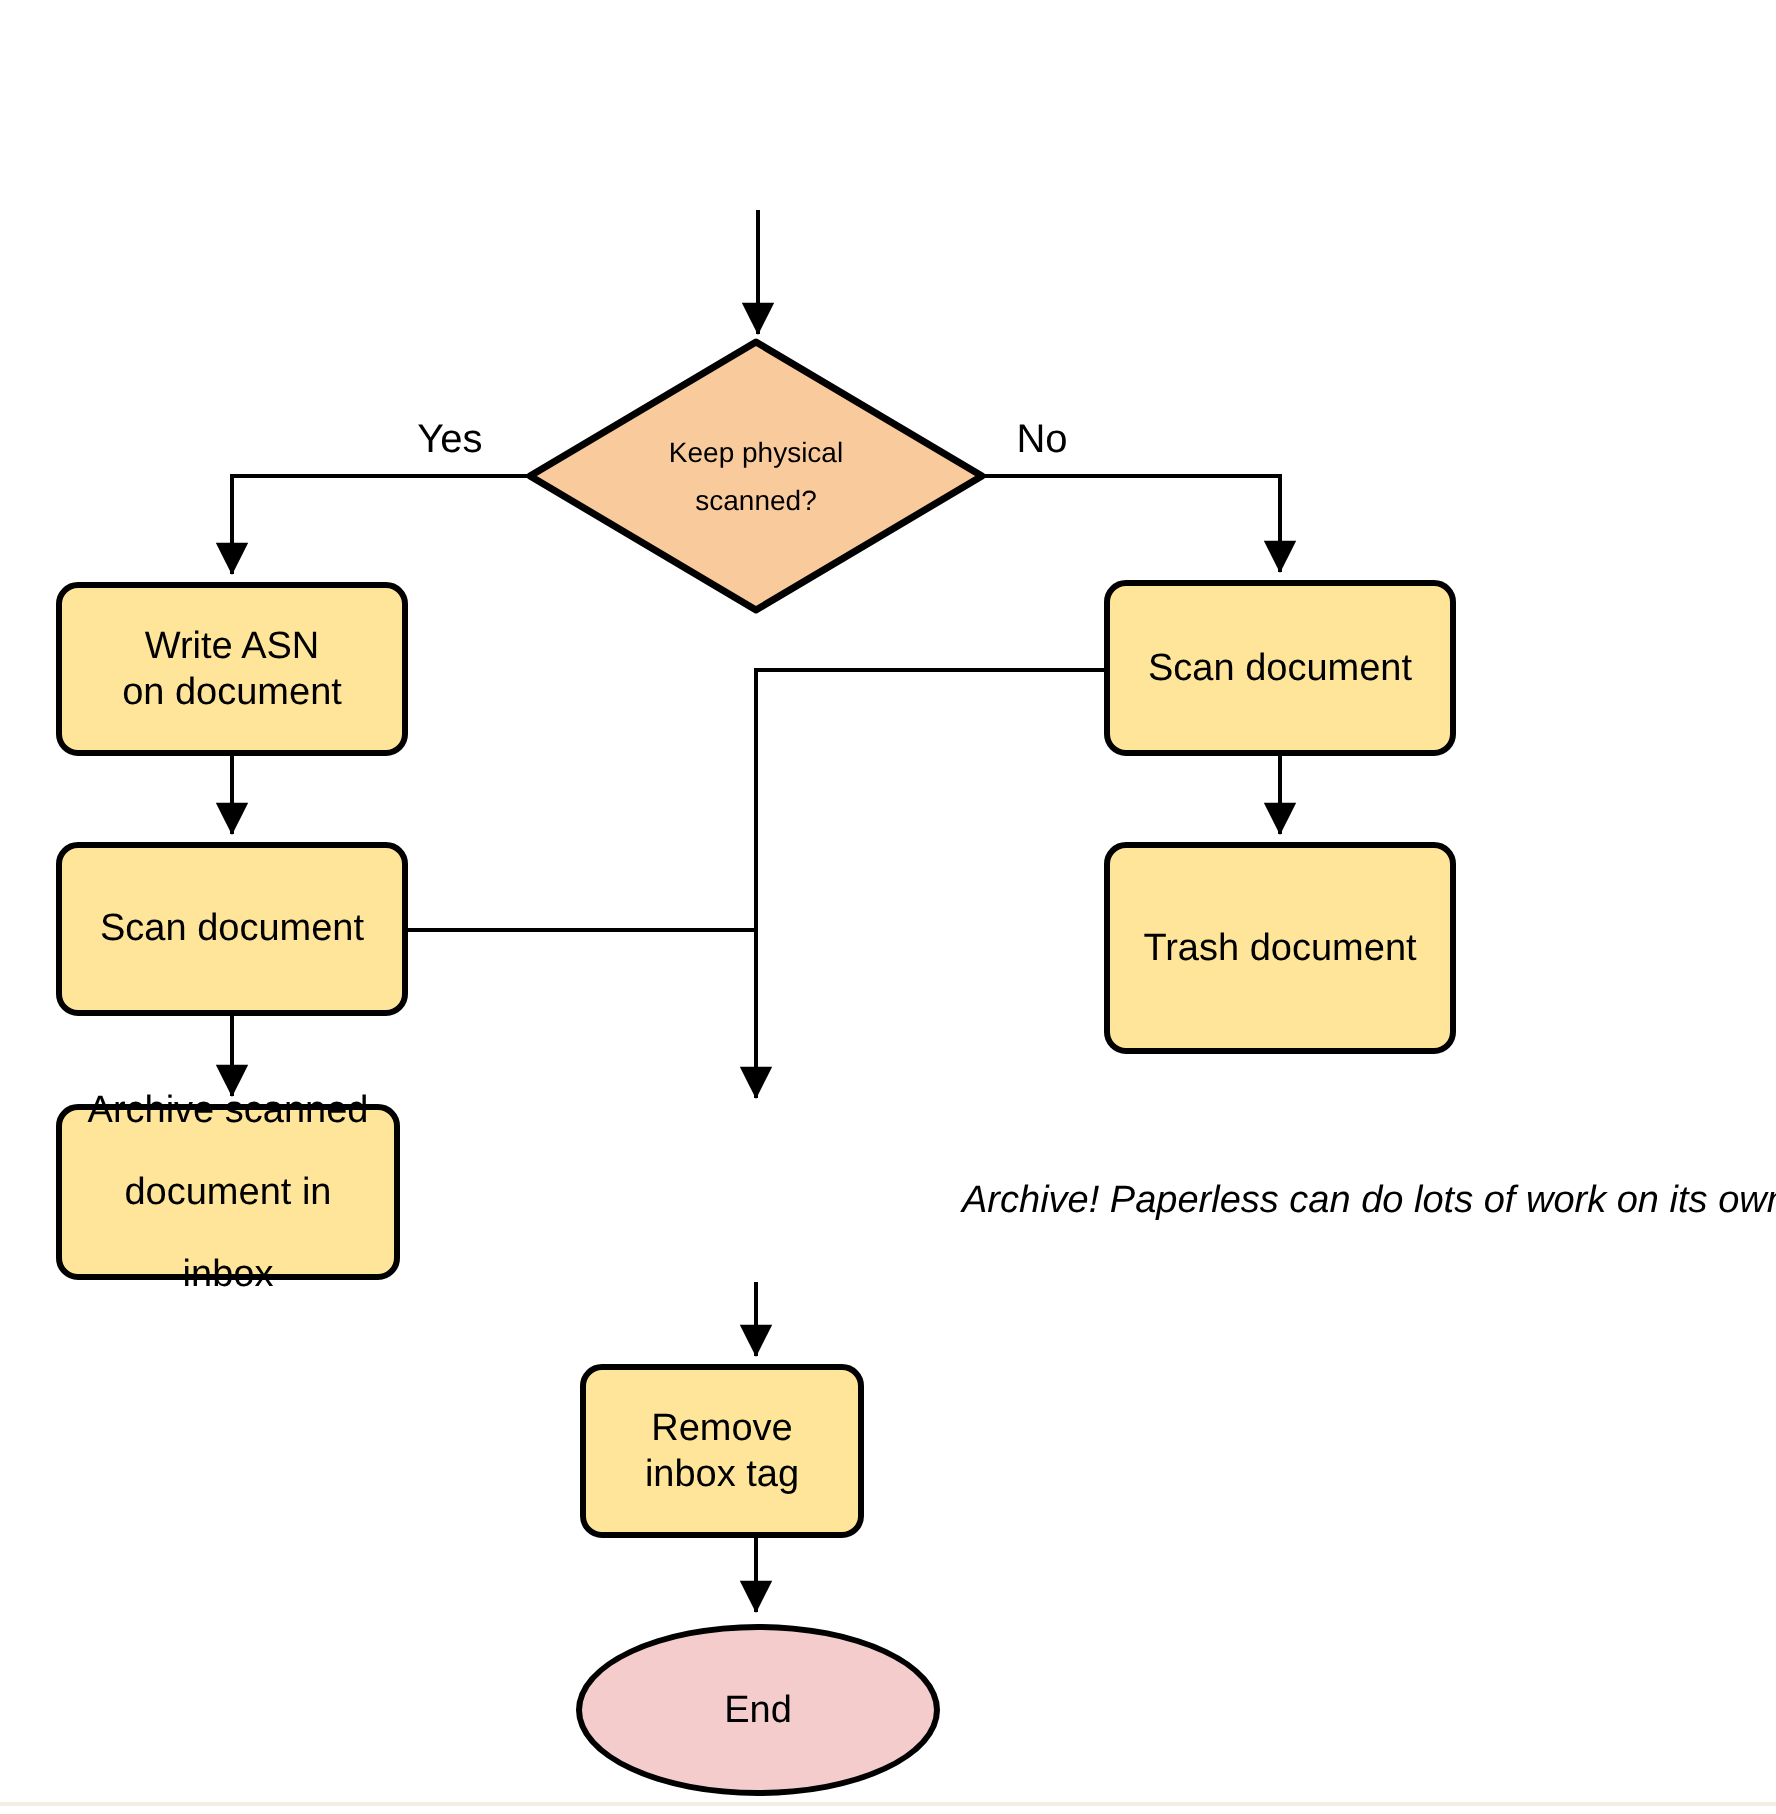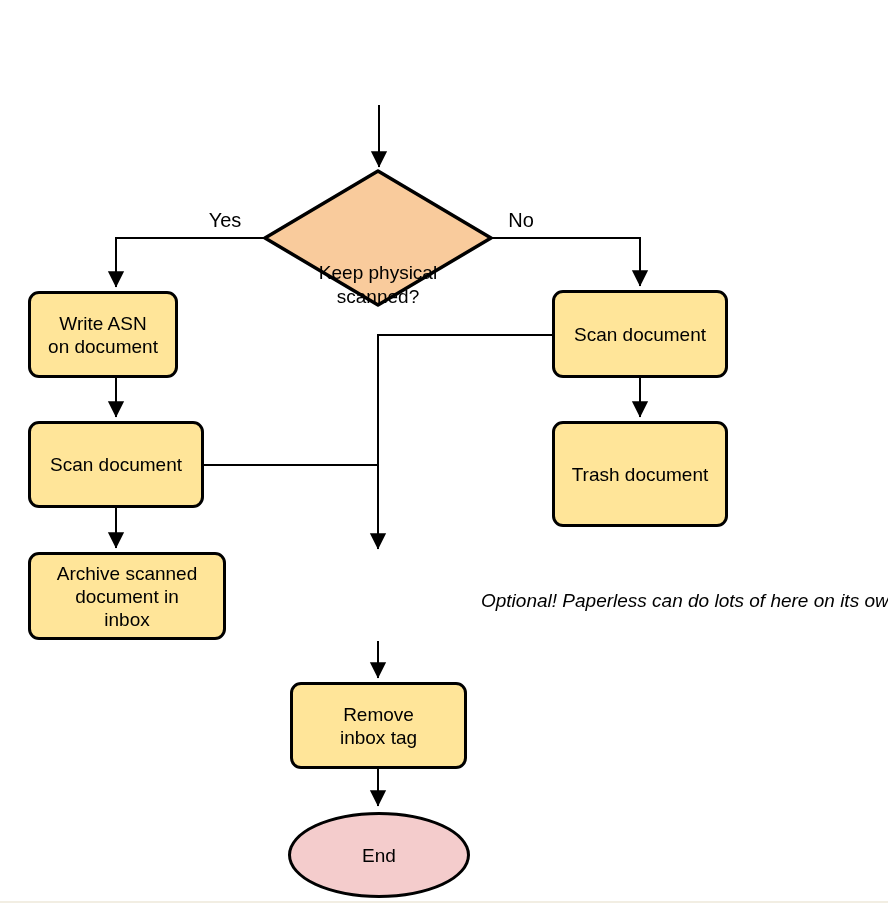--- a/index.html
+++ b/index.html
@@ -55,23 +55,22 @@
     border: 3.5px solid var(--stroke, #000);
     border-radius: 50%;
   }
   .diamond-label {
     position: absolute;
     display: flex;
     flex-direction: column;
     align-items: center;
     justify-content: center;
     text-align: right;
-    font-size: 19px;
+    font-size: 14px;
     line-height: 24px;
-    margin-top: 47px;
   }
   .node span, .diamond-label span { display: block; }
   .edge-label {
     position: absolute;
     font-size: 20px;
     line-height: 18px;
     text-align: center;
     color: var(--text, #000);
   }
   .annotation {
@@ -126,50 +125,50 @@
   </div>
 
   <div class="edge-label" style="left:203px; top:211px; width:44px;">
     <span>Yes</span>
   </div>
 
   <div class="edge-label" style="left:499px; top:211px; width:44px;">
     <span>No</span>
   </div>
 
-  <div class="node process" style="left:28px; top:291px; width:150px; height:87px;">
+  <div class="node process" style="left:28px; top:291px; width:176px; height:87px;">
     <span>Write ASN</span>
     <span>on document</span>
   </div>
 
   <div class="node process" style="left:28px; top:421px; width:176px; height:87px;">
     <span>Scan document</span>
   </div>
 
-  <div class="node process" style="left:28px; top:552px; width:198px; height:88px;">
+  <div class="node process" style="left:28px; top:552px; width:172px; height:88px;gap:18px;">
     <span>Archive scanned</span>
     <span>document in</span>
     <span>inbox</span>
   </div>
 
   <div class="node process" style="left:552px; top:290px; width:176px; height:88px;">
     <span>Scan document</span>
   </div>
 
   <div class="node process" style="left:552px; top:421px; width:176px; height:106px;">
     <span>Trash document</span>
   </div>
 
 
   <div class="annotation">
-    <span>Optional! Paperless can do lots of here on</span>
+    <span>Archive! Paperless can do lots of work on</span>
     <span>its own here.</span>
   </div>
 
-  <div class="node process" style="left:290px; top:682px; width:177px; height:87px;">
+  <div class="node process" style="left:290px; top:682px; width:142px; height:87px;">
     <span>Remove</span>
     <span>inbox tag</span>
   </div>
 
   <div class="node terminal" style="left:288px; top:812px; width:182px; height:86px;">
     <span>End</span>
   </div>
 
   <div class="bottom-rule"></div>
 

